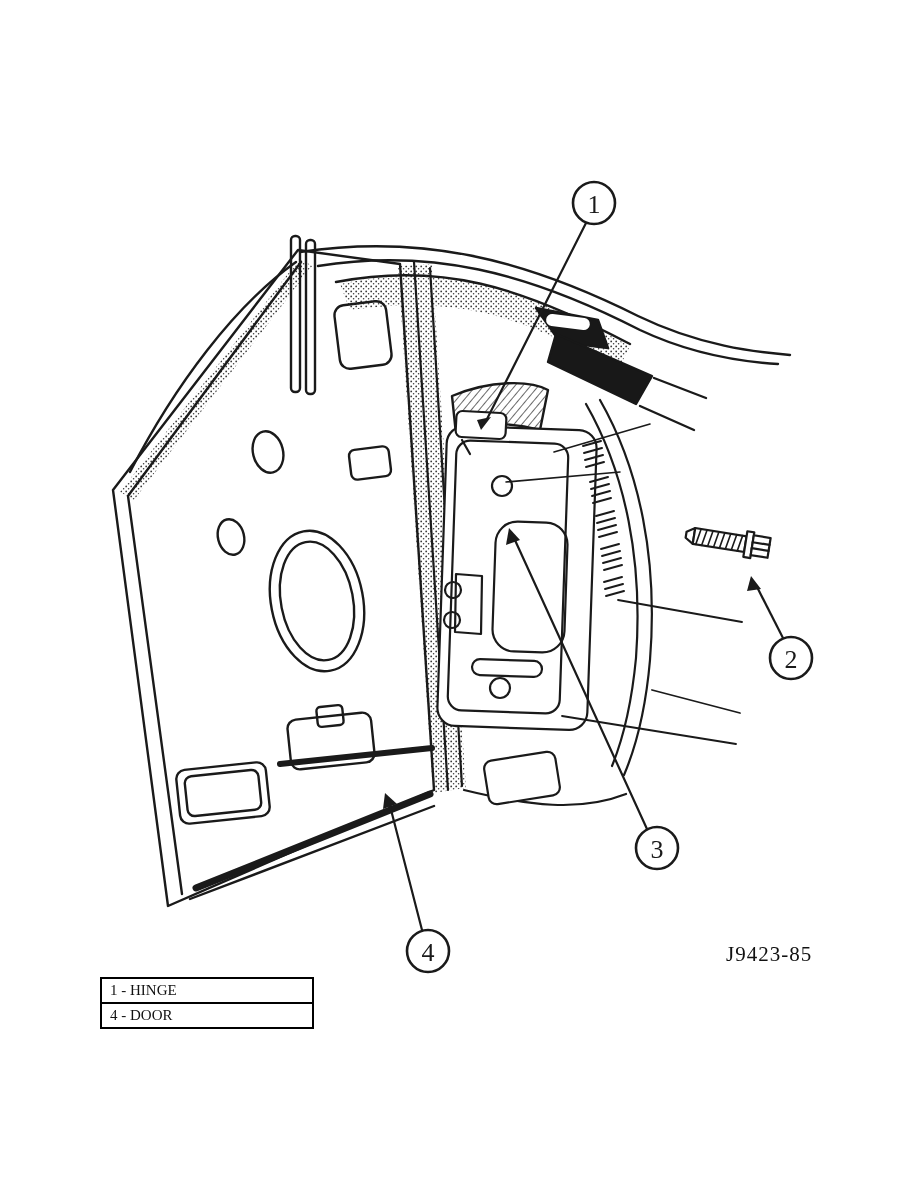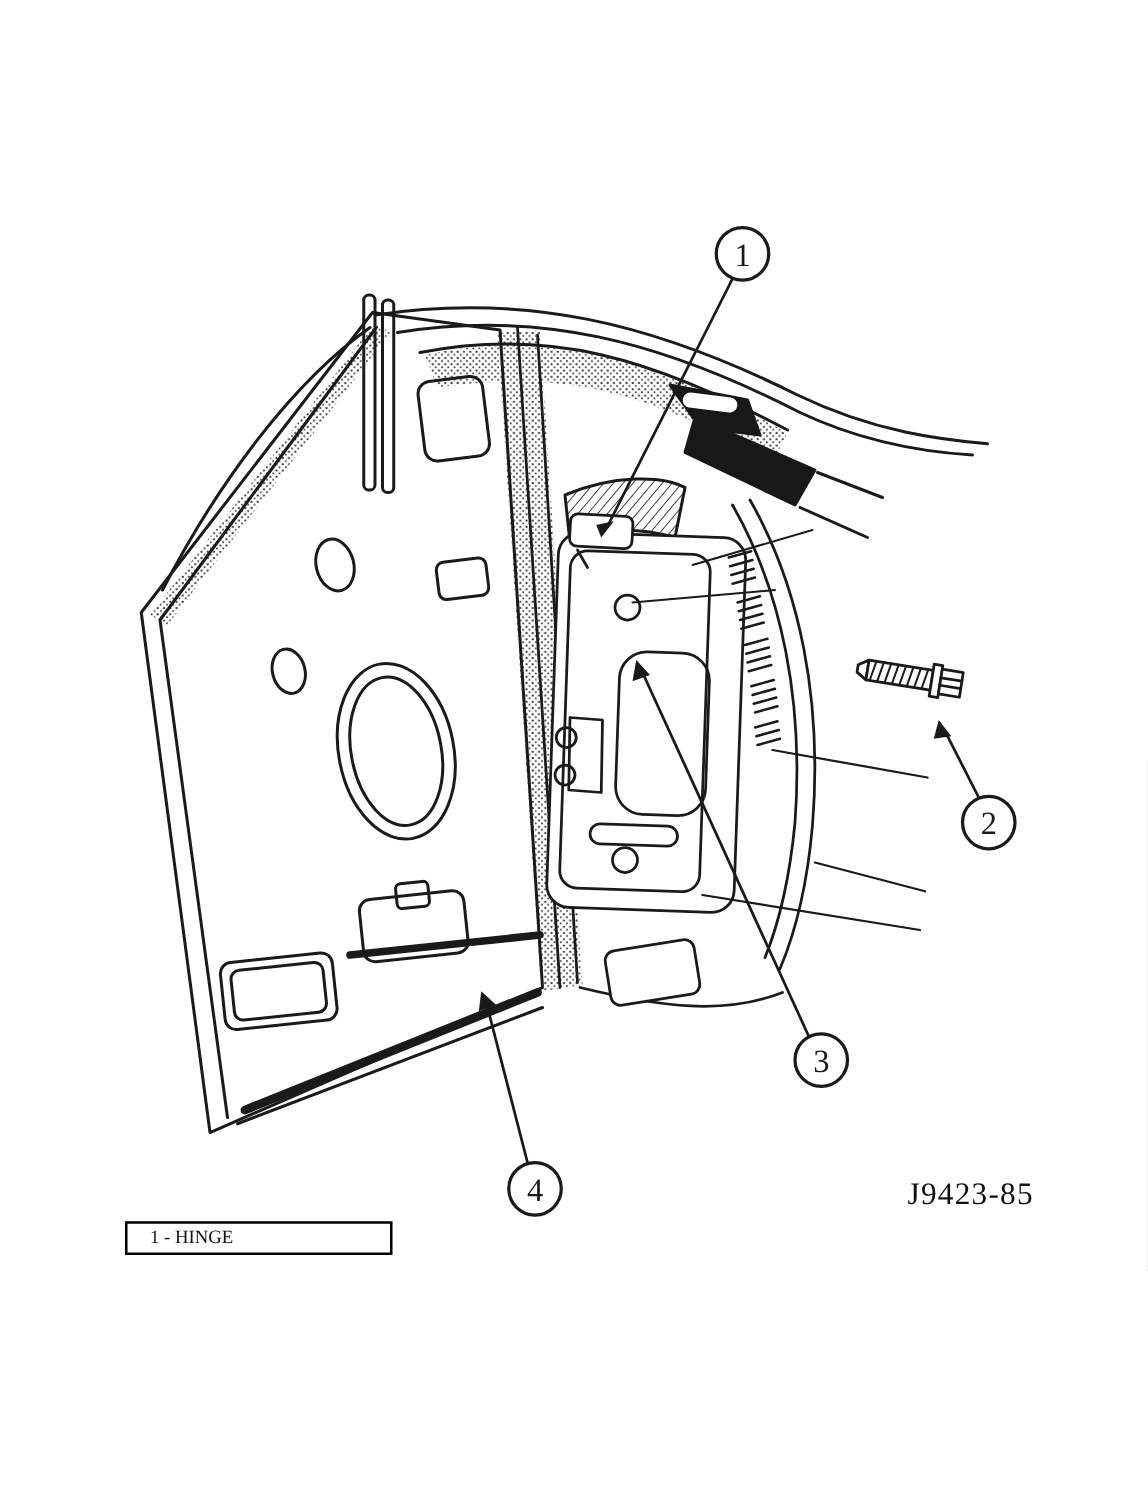--- a/index.html
+++ b/index.html
@@ -17,37 +17,37 @@
   .diagram-svg path, .diagram-svg line, .diagram-svg rect,
   .diagram-svg ellipse, .diagram-svg circle, .diagram-svg polyline {
     vector-effect: none;
   }
   .figure-code {
     position: absolute;
     left: 726px;
     top: 942px;
     width: 130px;
     font-family: "Liberation Serif", serif;
-    font-size: 25px;
+    font-size: 21px;
     letter-spacing: 1px;
     color: #111;
     white-space: nowrap;
   }
   .legend {
     position: absolute;
     left: 100px;
     top: 977px;
     width: 210px;
     border: 2px solid #000;
     background: #fff;
   }
   .legend-row {
     height: 23px;
     line-height: 23px;
-    padding-left: 18px;
+    padding-left: 8px;
     font-family: "Liberation Serif", serif;
     font-size: 15px;
     color: #111;
     border-bottom: 2px solid #000;
     white-space: nowrap;
     overflow: hidden;
   }
   .legend-row:last-child { border-bottom: none; }
   .callout-num {
     font-family: "Liberation Serif", serif;
@@ -215,15 +215,16 @@
         <circle cx="428" cy="951" r="21" fill="#ffffff" stroke-width="2.6"></circle>
         <text class="callout-num" x="428" y="952" text-anchor="middle" dominant-baseline="central" stroke="none">4</text>
       </g>
     </g>
   </svg>
 
   <div class="figure-code">J9423-85</div>
 
   <div class="legend">
     <div class="legend-row">1 - HINGE</div>
+    <div class="legend-row">4 - DOOR</div>
   </div>
 
 </div>
 
 </body></html>

